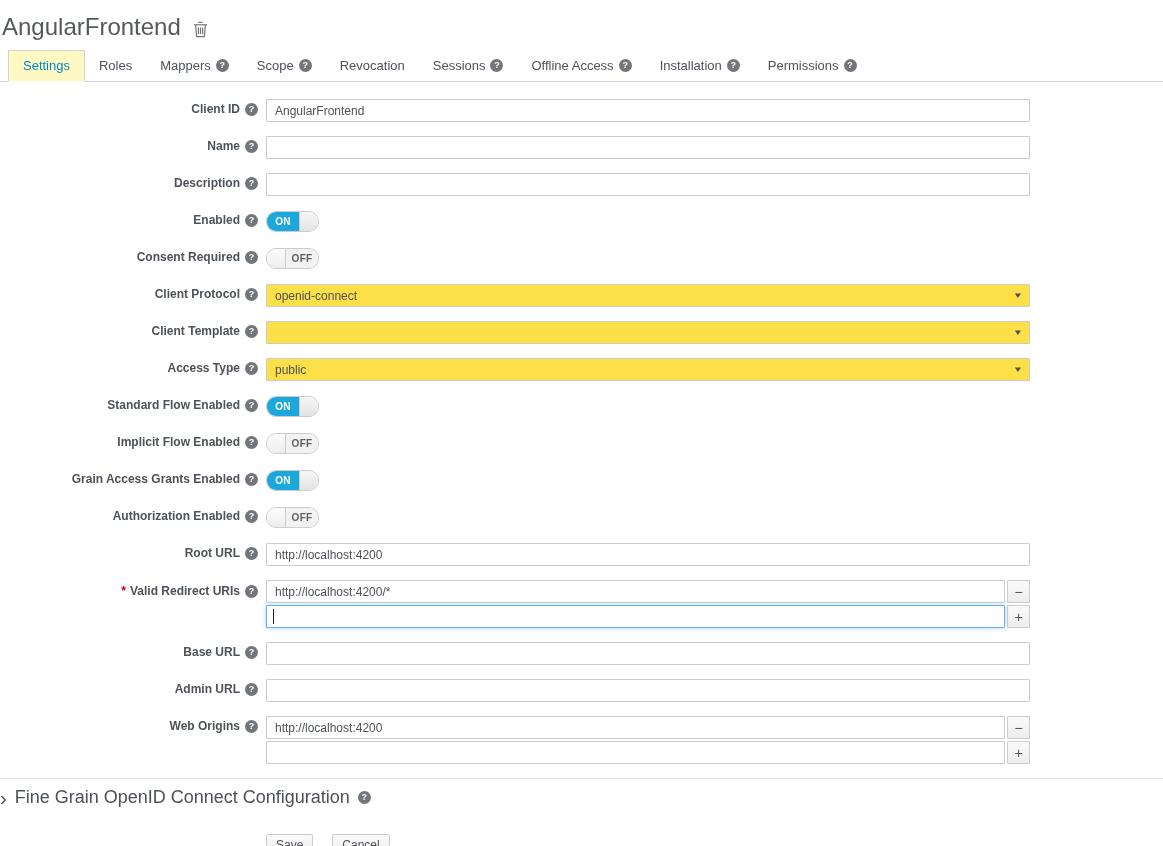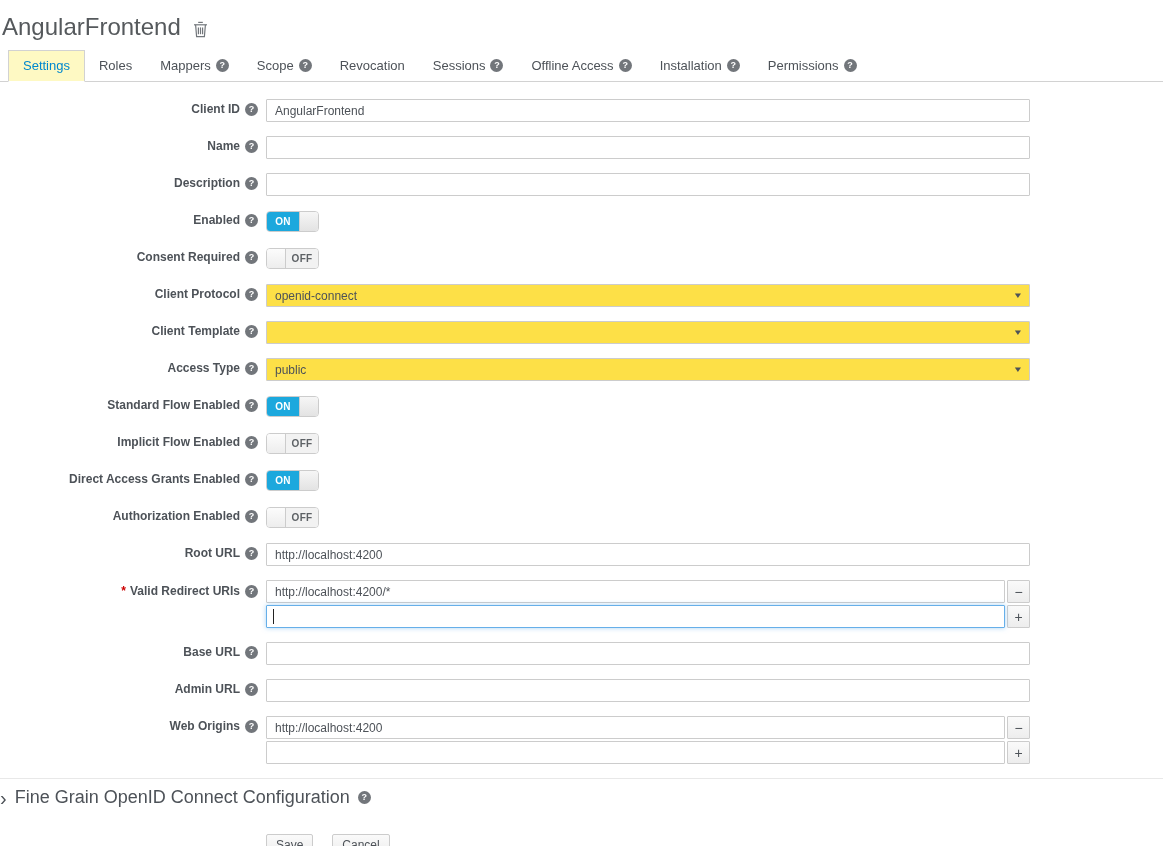--- a/index.html
+++ b/index.html
@@ -43,21 +43,21 @@
   .text-input.focused { border-color:#66afe9; box-shadow:0 0 5px rgba(102,175,233,.55); }
 
   .select {
     width:100%; height:23px; border:1px solid #ccc; border-radius:1px; background:#fde047;
     padding:0 7px 0 8px; font-size:12px; color:#4d5258;
     display:flex; align-items:center; justify-content:space-between; cursor:pointer;
   }
   .caret { font-size:8px; color:#4d5258; transform:scaleX(1.3); }
 
   
-  .switch { width:53px; height:21px; border:1px solid #ccc; border-radius:4px; display:flex; overflow:hidden; cursor:pointer; margin-top:1px; }
+  .switch { width:53px; height:21px; border:1px solid #ccc; border-radius:10px; display:flex; overflow:hidden; cursor:pointer; margin-top:1px; }
   .sw-label { flex:0 0 32px; display:flex; align-items:center; justify-content:center; font-size:10px; font-weight:700; letter-spacing:.3px; }
   .sw-handle { flex:1; }
   .switch.on  .sw-label { background:#1ca8dd; color:#fff; }
   .switch.on  .sw-handle { border-left:1px solid #ccc; background:linear-gradient(#f6f6f6,#e3e3e3); }
   .switch.off { flex-direction:row-reverse; }
   .switch.off .sw-label { background:#f2f2f2; color:#5d6165; }
   .switch.off .sw-handle { border-right:1px solid #ccc; background:linear-gradient(#fcfcfc,#ededed); }
 
   
   .multi-row { display:flex; align-items:flex-start; }
@@ -259,21 +259,21 @@
       <div class="control-col">
         <div class="switch off">
           <span class="sw-label">OFF</span>
           <span class="sw-handle"></span>
         </div>
       </div>
     </div>
 
     <div class="row">
       <div class="label-col">
-        <label>Direct Access Grants Enabled</label>
+        <label>Grain Access Grants Enabled</label>
         <span class="qicon">?</span>
       </div>
       <div class="control-col">
         <div class="switch on">
           <span class="sw-label">ON</span>
           <span class="sw-handle"></span>
         </div>
       </div>
     </div>
 

